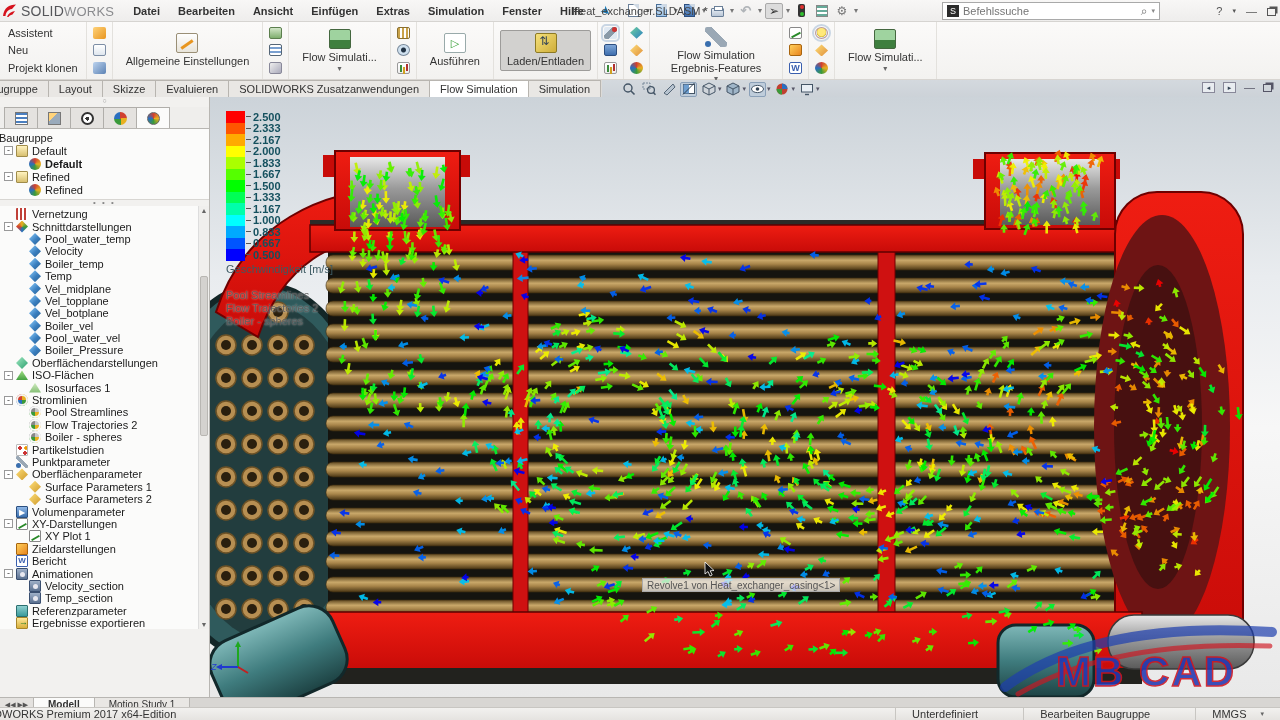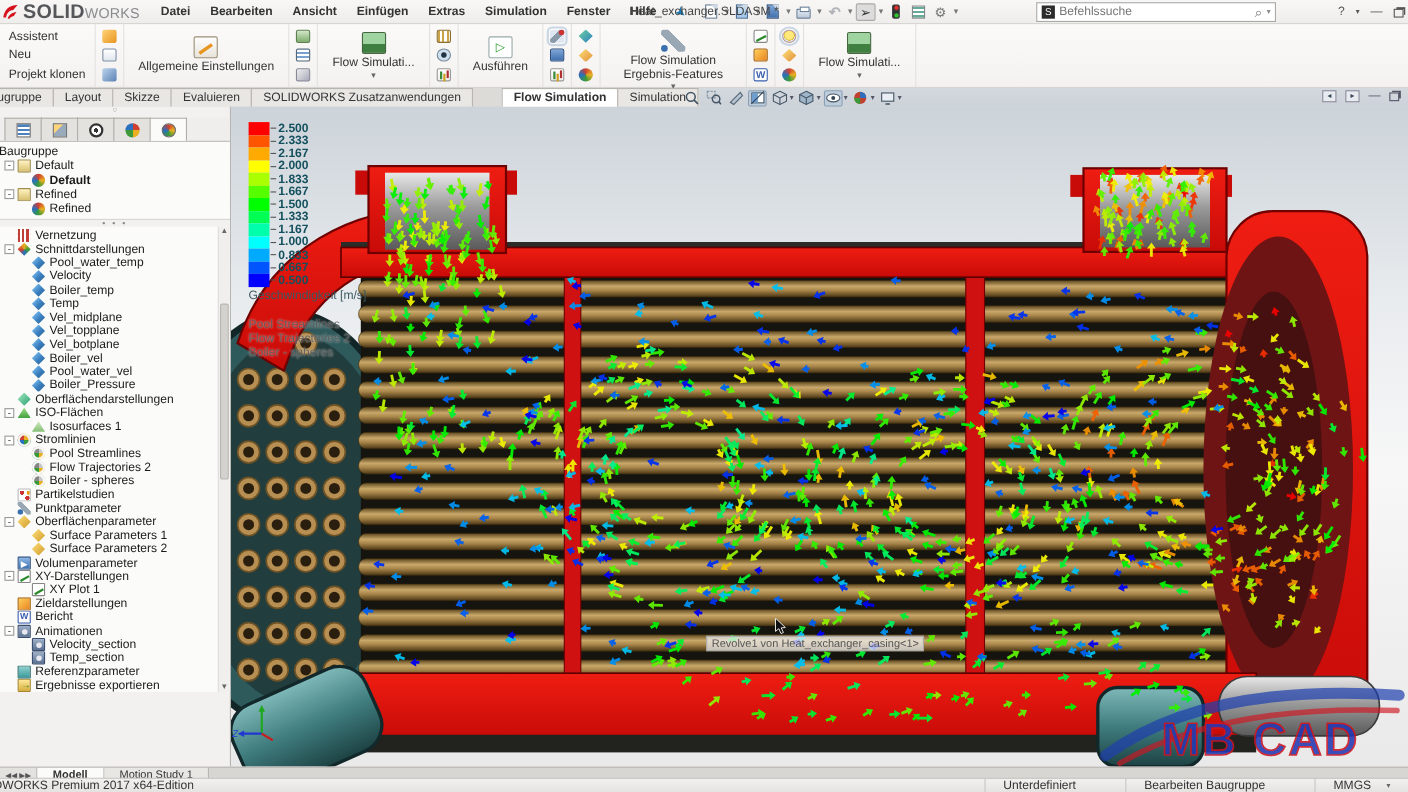--- a/index.html
+++ b/index.html
@@ -6,21 +6,21 @@
   html,body { width:1280px; height:720px; overflow:hidden;
     font-family:"Liberation Sans", sans-serif; font-size:11px; color:#222;
     background:#e8e7e5; }
 
   
   #titlebar { position:absolute; left:0; top:0; width:1280px; height:22px;
     background:linear-gradient(#f8f7f6,#eeedec); border-bottom:1px solid #d6d4d1;
     display:flex; align-items:center; }
   #brand { display:flex; align-items:center; gap:3px; padding:0 10px 0 2px; }
   #brand svg { display:block; }
-  #brand .b1 { font-weight:bold; color:#55565a; font-size:18px; letter-spacing:.2px;}
+  #brand .b1 { font-weight:normal; color:#55565a; font-size:14px; letter-spacing:.2px;}
   #brand .b2 { color:#8a8b8e; font-size:13px; letter-spacing:.2px;}
   .menu-item { padding:0 9px; color:#333; cursor:default;font-weight:bold; }
   #pin-icon { color:#1a7ab8; margin:0 8px; font-size:12px; transform:rotate(40deg); display:inline-block;}
   .qt { display:flex; align-items:center; gap:2px; margin-left:6px;}
   .qt .qi { width:18px; height:16px; display:inline-flex; align-items:center; justify-content:center; border:1px solid transparent; border-radius:2px;}
   .qt .qi.pressed { background:#dcdcdc; border-color:#aaa; }
   .qt .caret { color:#777; font-size:8px; margin:0 1px;}
   .csd { width:11px;height:13px;background:#fff;border:1px solid #6a7f98; position:relative;}
   .csd:after{content:"";position:absolute;right:-1px;top:-1px;border:3px solid #cfd9e4;border-left-color:transparent;border-bottom-color:transparent;}
   .csd.open{ background:linear-gradient(#cfe3f7,#9dc4ea); border-color:#4a6f98;}
@@ -87,21 +87,21 @@
   .ic-wdoc { background:#fff; border:1px solid #3a5fae; color:#3a5fae; font-size:9px; font-weight:bold; text-align:center; line-height:11px;}
   .ic-bulb { background:radial-gradient(circle at 50% 40%, #ffe97a 45%, #d8b93a 60%, transparent 62%); border-radius:50%; border:1px solid #b99; }
   .ic-ball { border-radius:50%; background:conic-gradient(#d04030,#e8b020,#3a9a3a,#2a6fc0,#d04030); }
 
   
   #tabband { position:absolute; left:0; top:80px; width:1280px; height:17px;
      background:linear-gradient(#d4d9de,#ccd2d8); display:flex; align-items:flex-end;}
   #cmd-tabs { display:flex; height:17px; align-items:flex-end; background:#dddbd8; padding-right:2px;}
   .ctab { padding:2px 10px 2px; border:1px solid #b8b5b0; border-bottom:none; background:#e9e7e4;
      color:#333; white-space:nowrap; margin-right:-1px; height:17px;}
-  .ctab.active { background:#fff; font-weight:bold; position:relative; z-index:2;margin-left:27px;}
+  .ctab.active { background:#fff; font-weight:normal; position:relative; z-index:2;}
   #hud { position:absolute; left:620px; top:1px; display:flex; align-items:center; gap:3px; height:16px;}
   .hud-i { width:17px; height:15px; display:inline-flex; align-items:center; justify-content:center; border:1px solid transparent; border-radius:2px;}
   .hud-i.pressed { background:#bfcddb; border-color:#8aa0b8;}
   .hud-c { color:#556; font-size:7px; margin-left:-2px;}
   #docwin-ctl { position:absolute; right:8px; top:1px; display:flex; gap:8px; align-items:center; color:#556;}
   .pane-btn { width:13px; height:11px; border:1px solid #889; background:#e8ecf0; font-size:7px; line-height:9px; text-align:center; color:#345;}
 
   
   #leftpanel { position:absolute; left:0; top:97px; width:210px; height:600px;
      background:#f2f1ef; border-right:1px solid #b8b6b2; }
@@ -293,20 +293,26 @@
   </div>
   <div class="rb-col rb-icons">
     <span class="rbi small ic-grid"></span>
     <span class="rbi small ic-eyeb"></span>
     <span class="rbi small ic-chart"></span>
   </div>
   <div class="rb-col">
     <div class="rb-big">
       <span class="big-ic ic-run">▷</span>
       <span>Ausführen</span>
+    </div>
+  </div>
+  <div class="rb-col">
+    <div class="rb-big pressed">
+      <span class="big-ic ic-load"></span>
+      <span>Laden/Entladen</span>
     </div>
   </div>
   <div class="rb-col rb-icons">
     <span class="rbi small ic-dropper pressed-bg"></span>
     <span class="rbi small ic-save2"></span>
     <span class="rbi small ic-chart"></span>
   </div>
   <div class="rb-col rb-icons">
     <span class="rbi small ic-dia"></span>
     <span class="rbi small ic-dia2"></span>

